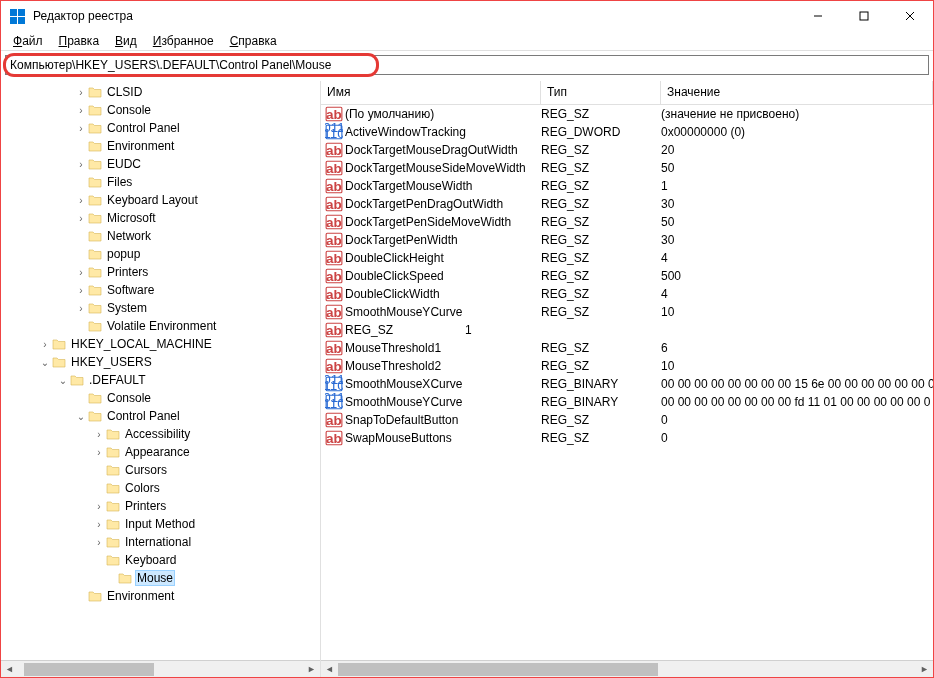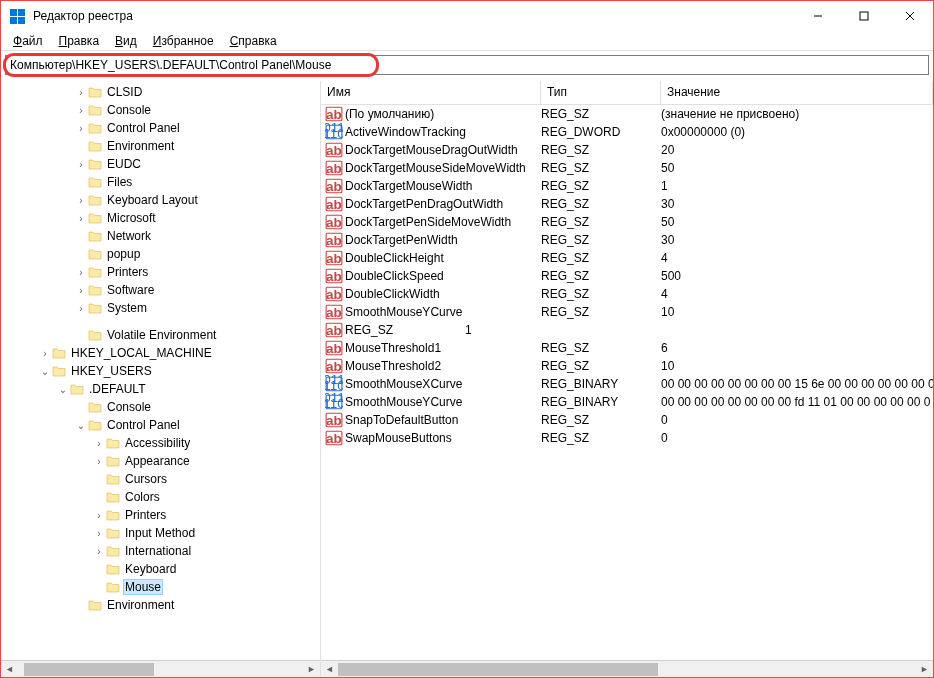--- a/index.html
+++ b/index.html
@@ -204,21 +204,21 @@
           </div>
           <div class="tree-row" style="padding-left: 74px;">
             <span class="chev">›</span>
             <span class="fold">
               <svg viewBox="0 0 14 12">
                 <path d="M1 2 h4 l1.5 1.5 H13 V11 H1 Z" fill="#ffe9a6" stroke="#d6b656" stroke-width="0.6"></path>
               </svg>
             </span>
             <span class="label">System</span>
           </div>
-          <div class="tree-row" style="padding-left: 74px; margin-top: 9px;">
+          <div class="tree-row" style="padding-left: 74px;">
             <span class="chev"></span>
             <span class="fold">
               <svg viewBox="0 0 14 12">
                 <path d="M1 2 h4 l1.5 1.5 H13 V11 H1 Z" fill="#ffe9a6" stroke="#d6b656" stroke-width="0.6"></path>
               </svg>
             </span>
             <span class="label">Volatile Environment</span>
           </div>
           <div class="tree-row" style="padding-left: 38px;">
             <span class="chev">›</span>
@@ -330,21 +330,21 @@
           </div>
           <div class="tree-row" style="padding-left: 92px;">
             <span class="chev"></span>
             <span class="fold">
               <svg viewBox="0 0 14 12">
                 <path d="M1 2 h4 l1.5 1.5 H13 V11 H1 Z" fill="#ffe9a6" stroke="#d6b656" stroke-width="0.6"></path>
               </svg>
             </span>
             <span class="label">Keyboard</span>
           </div>
-          <div class="tree-row selected" style="padding-left: 92px;">
+          <div class="tree-row selected" style="padding-left: 92px; margin-left: 12px;">
             <span class="chev"></span>
             <span class="fold">
               <svg viewBox="0 0 14 12">
                 <path d="M1 2 h4 l1.5 1.5 H13 V11 H1 Z" fill="#ffe9a6" stroke="#d6b656" stroke-width="0.6"></path>
               </svg>
             </span>
             <span class="label">Mouse</span>
           </div>
           <div class="tree-row" style="padding-left: 74px;">
             <span class="chev"></span>

